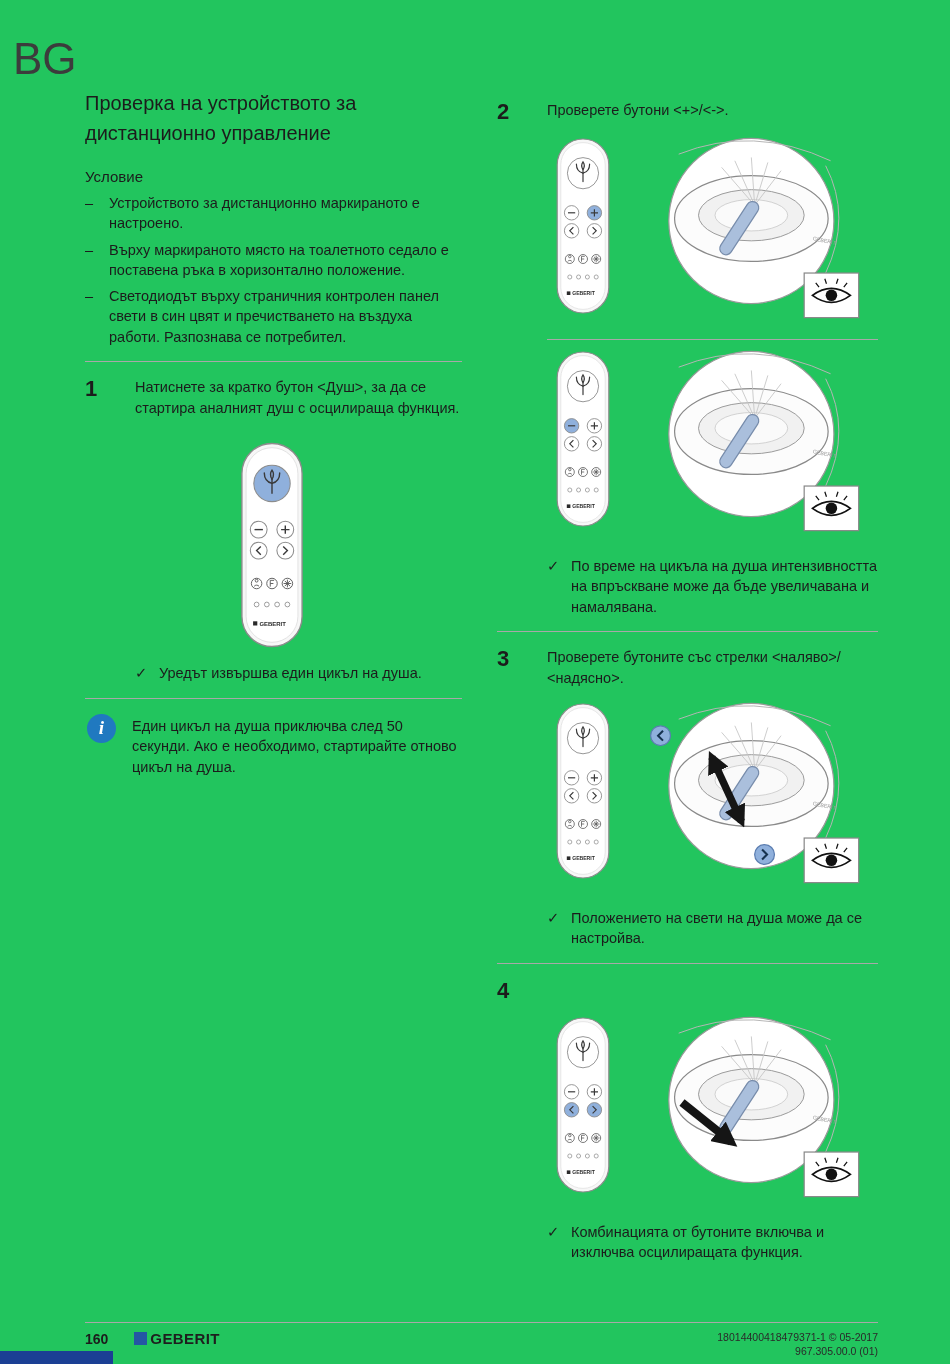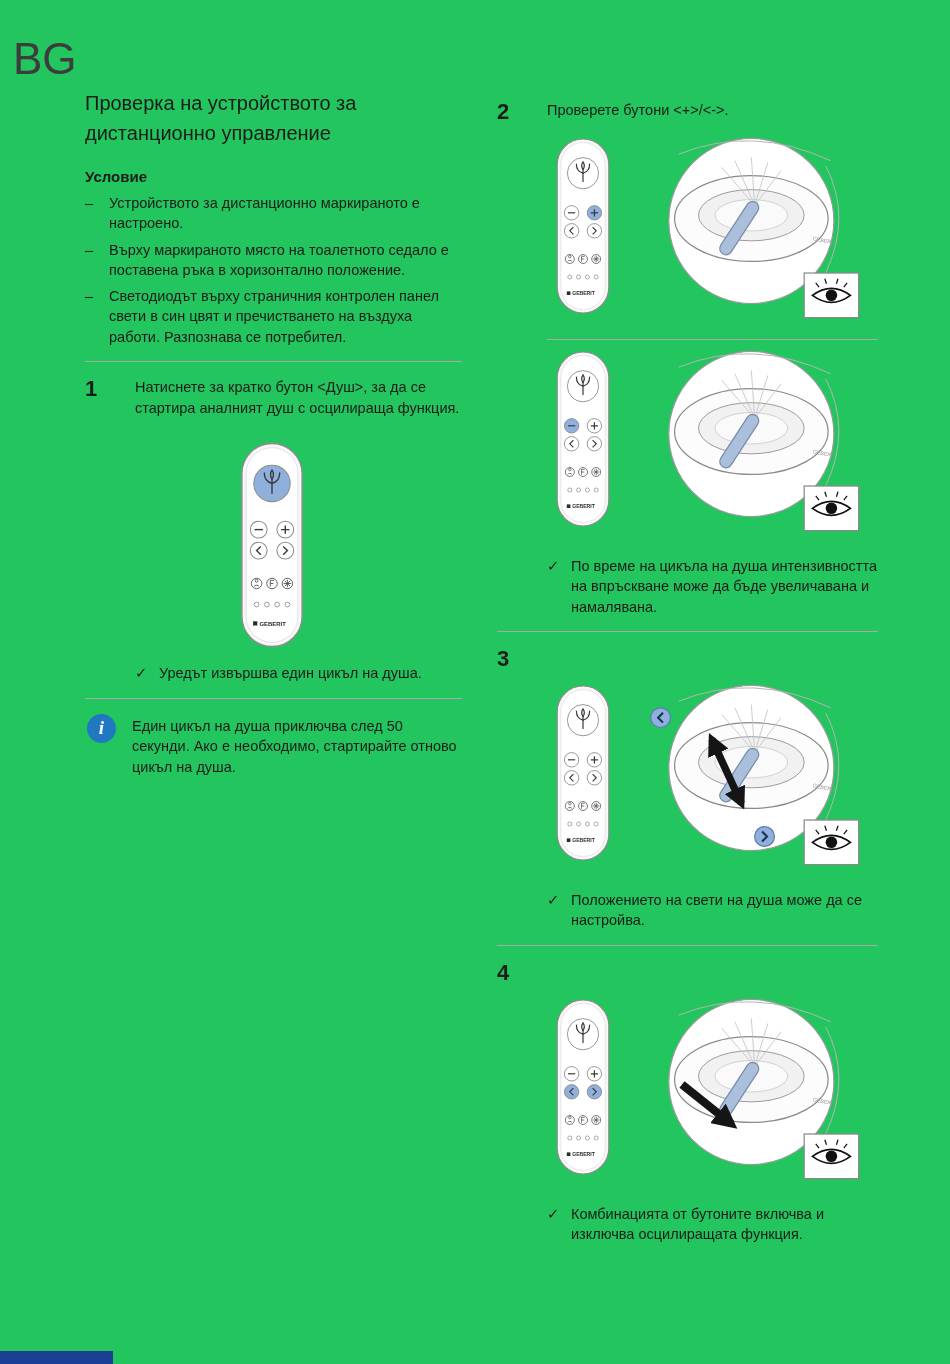--- a/index.html
+++ b/index.html
@@ -3,21 +3,21 @@
 <meta charset="utf-8">
 <style>
   *{margin:0;padding:0;box-sizing:border-box}
   body{background:#ffffff;font-family:"Liberation Sans",sans-serif}
   .page{position:relative;width:950px;height:1364px;background:#22c55e;color:#1c1c1c;overflow:hidden}
   .lang{position:absolute;left:13px;top:34px;font-size:44px;color:#3c3c3c}
   .col{position:absolute}
   .col-left{left:85px;top:88px;width:377px}
   .col-right{left:497px;top:100px;width:381px}
   .title{font-size:20px;line-height:1.5;font-weight:400;margin-bottom:20px}
-  .cond-head{font-size:15px;font-weight:700;margin-bottom:8px}
+  .cond-head{font-size:15px;font-weight:400;margin-bottom:8px}
   .cond-list{list-style:none;font-size:14.5px;line-height:1.4}
   .cond-list li{display:flex;margin-bottom:6px}
   .dash{width:24px;flex:none}
   .rule{border-top:1px solid #a8a8a8}
   .col-left>.rule{margin-top:14px}
   .col-right>.rule{margin-top:14px}
   .step{display:flex;margin-top:15px}
   .step.mt0{margin-top:0}
   .step-num{width:50px;flex:none;font-size:22px;font-weight:700;line-height:1.05}
   .step-body{flex:1;font-size:14.5px;line-height:1.42}
@@ -198,20 +198,21 @@
 
     <div class="result">
       <span class="check">✓</span>
       <span>По време на цикъла на душа интензивността на впръскване може да бъде увеличавана и намалявана.</span>
     </div>
 
     <div class="rule"></div>
 
     <div class="step">
       <div class="step-num">3</div>
+      <div class="step-body">Проверете бутоните със стрелки &lt;наляво&gt;/ &lt;надясно&gt;.</div>
     </div>
 
     <div class="figure">
       <svg class="remote-sm" viewBox="0 0 120 300">
           <use href="#sym-remote"></use>
         </svg>
       <svg class="scene" viewBox="0 0 300 235">
         <use href="#sym-scene"></use>
         <line x1="100" y1="68" x2="136" y2="146" stroke="#151515" stroke-width="9" marker-start="url(#arrowhead)" marker-end="url(#arrowhead)"></line>
         <g>
@@ -245,15 +246,28 @@
         <line x1="64" y1="106" x2="124" y2="154" stroke="#151515" stroke-width="10" marker-end="url(#arrowhead)"></line>
       </svg>
     </div>
 
     <div class="result">
       <span class="check">✓</span>
       <span>Комбинацията от бутоните включва и изключва осцилиращата функция.</span>
     </div>
   </div>
 
+  <div class="footer">
+    <div class="footer-left">
+      <span class="pagenum">160</span>
+      <span class="logo">
+        <span class="logo-square"></span>
+        <span class="logo-text">GEBERIT</span>
+      </span>
+    </div>
+    <div class="footer-right">
+      <div>18014400418479371-1 © 05-2017</div>
+      <div>967.305.00.0 (01)</div>
+    </div>
+  </div>
 
   <div class="print-mark"></div>
 </div>
 
 </body></html>

